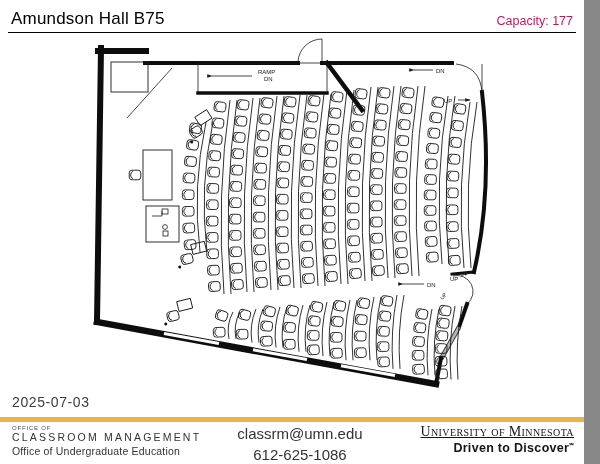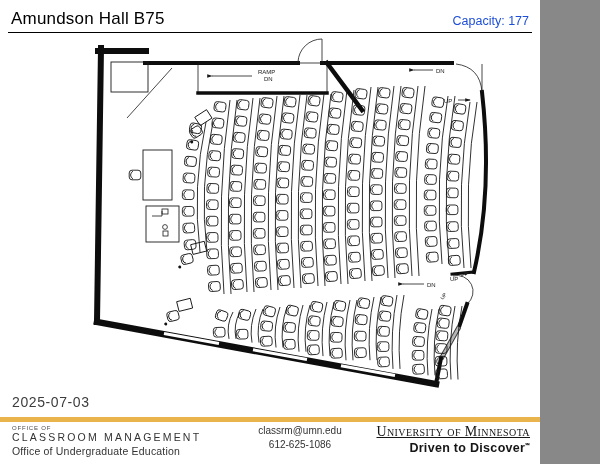--- a/index.html
+++ b/index.html
@@ -1,39 +1,39 @@
 <!DOCTYPE html>
 <html style="--gold: #eab44c;"><head>
 <meta charset="utf-8">
 <style>
   html,body{margin:0;padding:0;background:#888;}
-  .page{position:relative;width:540px;height:464px;background:#ffffff;overflow:hidden;
+  .page{position:relative;width:584px;height:464px;background:#ffffff;overflow:hidden;
         font-family:"Liberation Sans",sans-serif;color:#111;}
   
   .hdr-title{position:absolute;left:11px;top:9px;font-size:17px;letter-spacing:.2px;color:#000;}
-  .hdr-cap{position:absolute;right:11px;top:14px;font-size:12.5px;color:#1d4ed8;}
+  .hdr-cap{position:absolute;right:11px;top:14px;font-size:12.5px;color:#be185d;}
   .hdr-rule{position:absolute;left:8px;right:8px;top:32px;height:0;border-top:1.6px solid #000;}
   
   .plan-svg{position:absolute;left:0;top:0;width:600px;height:464px;}
   .ln{fill:none;stroke:#1a1a1a;stroke-width:0.9;}
   .thin{fill:none;stroke:#1a1a1a;stroke-width:0.8;}
   .wall{fill:none;stroke:#0d0d0d;stroke-linecap:square;}
   .panel{fill:none;stroke:#ffffff;stroke-width:3;}
   .lbl{font-family:"Liberation Sans",sans-serif;font-size:6px;fill:#1a1a1a;}
   .lbl-sm{font-family:"Liberation Sans",sans-serif;font-size:5px;fill:#1a1a1a;}
   
   .date{position:absolute;left:12px;top:394px;font-size:14px;color:#3c3c3c;letter-spacing:.6px;}
   .goldbar{position:absolute;left:0;right:0;top:417px;height:5px;background:var(--gold,#eab44c);}
   
   .ft-left{position:absolute;left:12px;top:425px;line-height:1;}
   .ft-office-small{font-size:6px;letter-spacing:.8px;color:#4a4a4a;margin-bottom:1px;}
   .ft-office-name{font-size:10.5px;letter-spacing:2.2px;color:#333;margin-bottom:3px;}
   .ft-office-sub{font-size:10.5px;color:#333;letter-spacing:.2px;}
   .ft-center{position:absolute;left:200px;width:200px;top:424px;text-align:center;
-             font-size:10px;color:#333;line-height:1.38;}
+             font-size:15px;color:#333;line-height:1.38;}
   .ft-right{position:absolute;right:10px;top:425px;text-align:right;line-height:1;}
   .ft-univ{font-family:"Liberation Serif",serif;font-variant:small-caps;font-size:14px;
            letter-spacing:.4px;color:#151515;margin-bottom:3px;text-decoration:underline;}
   .ft-tag{font-size:12.5px;font-weight:bold;color:#151515;letter-spacing:.3px;}
   .ft-tag sup{font-size:5.5px;}
 </style>
 </head>
 <body>
 
 <div class="page">

